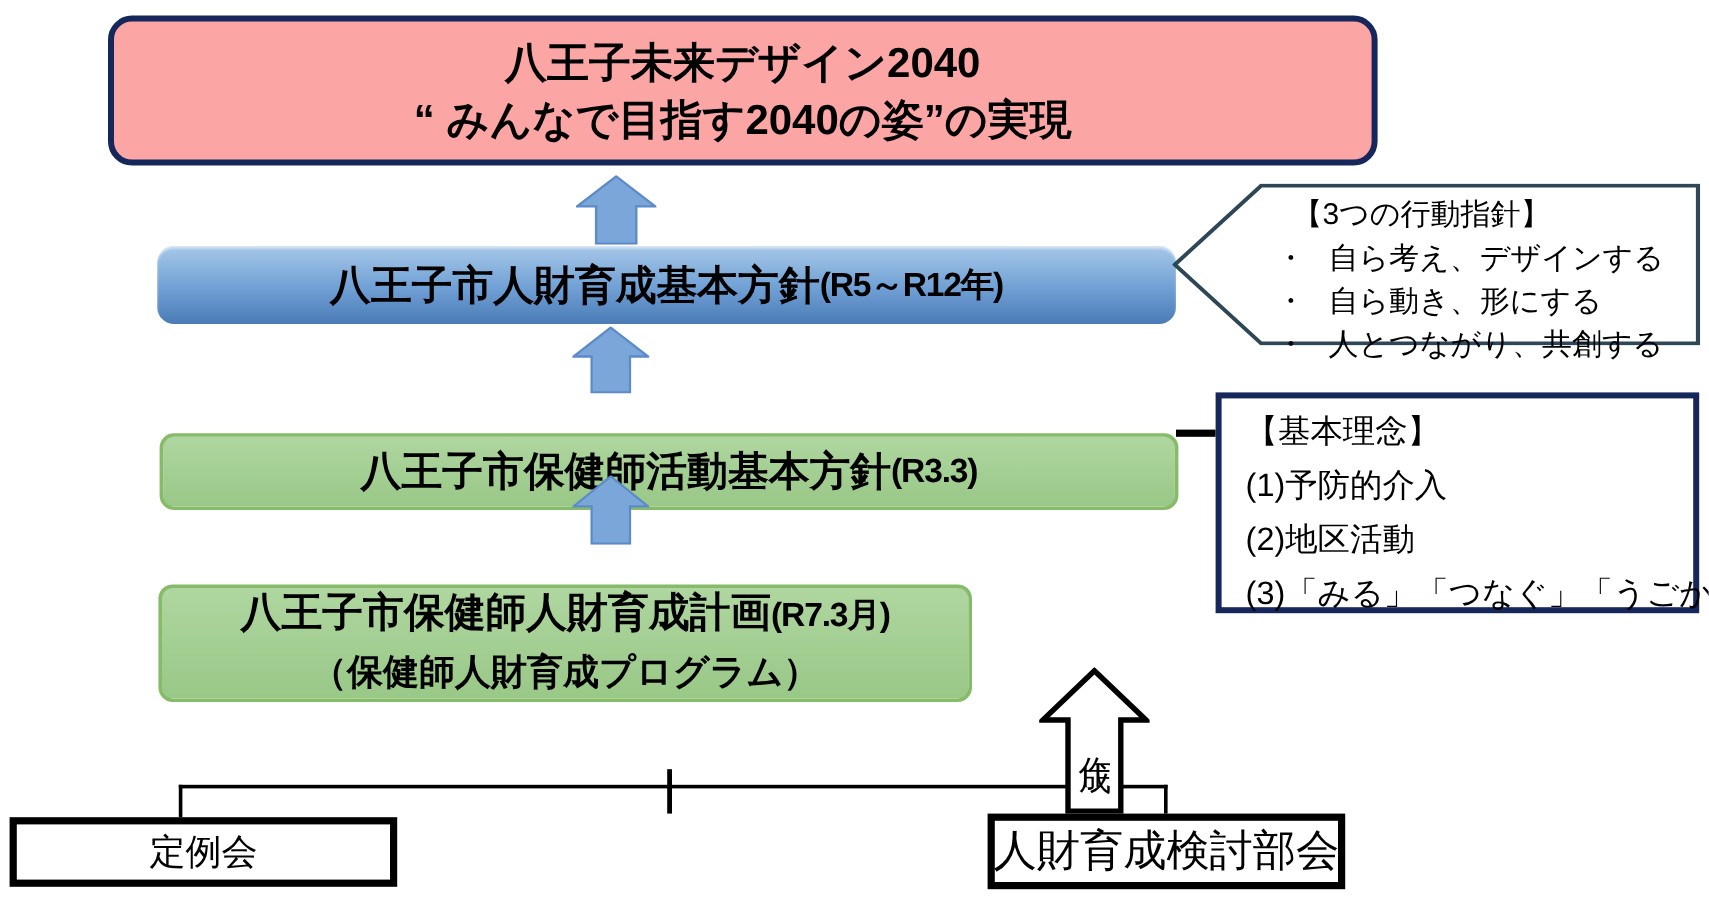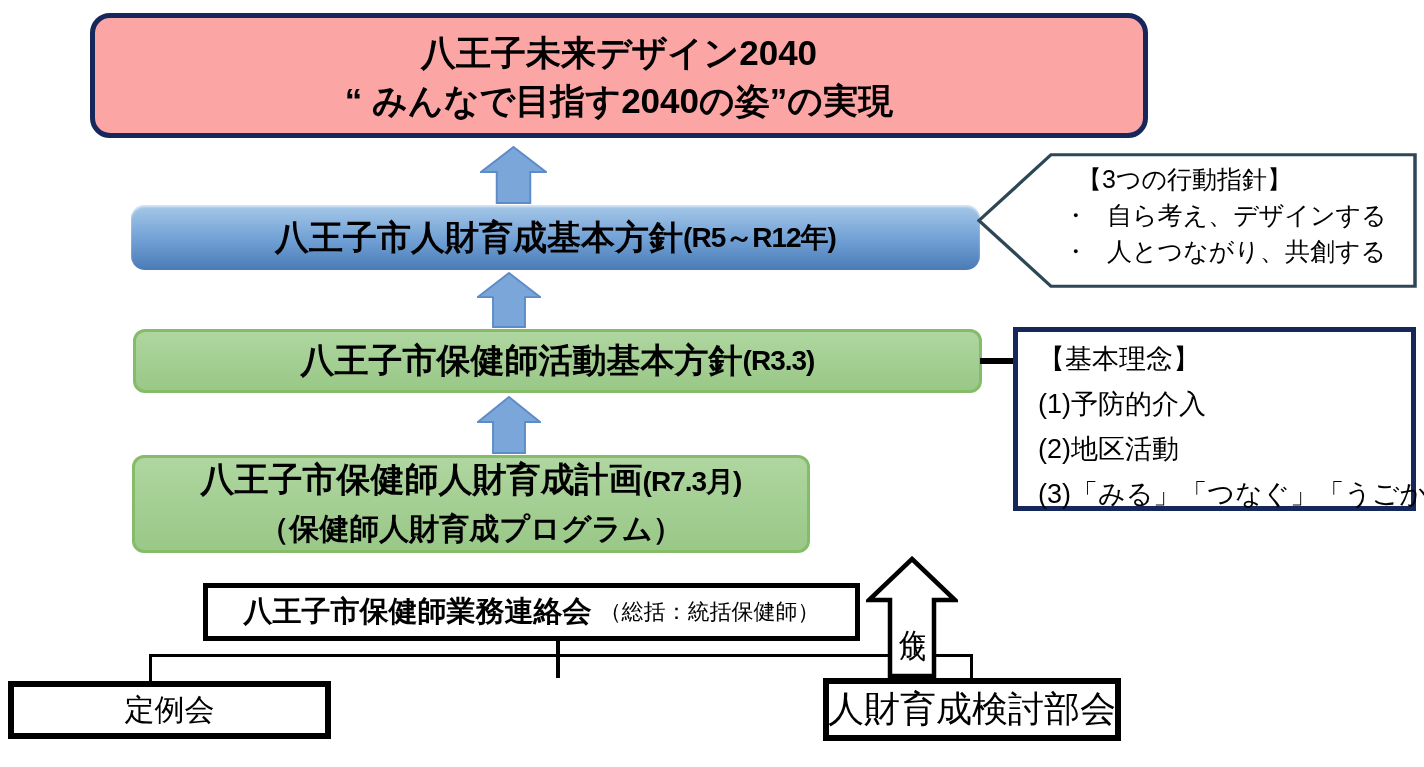--- a/index.html
+++ b/index.html
@@ -24,21 +24,21 @@
     box-shadow:inset 0 2px 2px rgba(255,255,255,.55);
     display:flex;align-items:center;justify-content:center;white-space:nowrap;
   }
   .bar-main{font-weight:700;font-size:34px;}
   .bar-suffix{font-weight:700;font-size:28px;letter-spacing:-1px;}
 
   
   .green{
     background:linear-gradient(180deg,var(--green-top,#AFD6A0) 0%,var(--green-bottom,#99C887) 100%);
     border:3px solid var(--green-border,#86BB6A);border-radius:12px;
-    display:flex;align-items:center;justify-content:center;white-space:nowrap;
+    display:flex;align-items:center;justify-content:center;white-space:nowrap;margin-top:32px;
   }
   .green-bar-1{left:133px;top:329px;width:849px;height:64px;}
   .plan-box{left:132px;top:455px;width:678px;height:98px;flex-direction:column;line-height:43px;}
   .plan-line2{font-weight:700;font-size:30px;}
 
   
   .up-arrow{position:absolute;}
   .up-arrow polygon{fill:var(--blue-arrow-fill,#7AA6DA);stroke:var(--blue-arrow-stroke,#5D8BC7);stroke-width:2;}
   .arrow-1{left:480px;top:146px;width:67px;height:58px;}
   .arrow-2{left:477px;top:272px;width:64px;height:56px;}
@@ -110,20 +110,21 @@
       <span class="bar-suffix">(R5～R12年)</span>
   </div>
 
   <div class="abs callout">
     <svg viewBox="0 0 440 152" preserveAspectRatio="none">
       <polygon points="2,76 74,2 438,2 438,150 74,150"></polygon>
     </svg>
     <div class="callout-text">
       <div class="callout-heading">【3つの行動指針】</div>
       <div><span class="bullet">・</span><span>自ら考え、デザインする</span></div>
+      <div><span class="bullet">・</span><span>自ら動き、形にする</span></div>
       <div><span class="bullet">・</span><span>人とつながり、共創する</span></div>
     </div>
   </div>
 
   <svg class="up-arrow arrow-2" viewBox="0 0 68 58" preserveAspectRatio="none">
     <polygon points="34,1 67,26 51,26 51,57 17,57 17,26 1,26"></polygon>
   </svg>
 
   <div class="abs green green-bar-1">
     <span class="bar-main">八王子市保健師活動基本方針</span>
@@ -143,24 +144,20 @@
     <polygon points="34,1 67,26 51,26 51,57 17,57 17,26 1,26"></polygon>
   </svg>
 
   <div class="abs green plan-box">
     <div>
       <span class="bar-main">八王子市保健師人財育成計画</span><span class="bar-suffix">(R7.3月)</span>
     </div>
     <div class="plan-line2">（保健師人財育成プログラム）</div>
   </div>
 
-  <div class="abs council-box">
-    <span class="council-main">八王子市保健師業務連絡会</span>
-    <span class="council-suffix">（総括：統括保健師）</span>
-  </div>
 
   <div class="line" style="left:556px;top:641px;width:4px;height:37px;"></div>
   <div class="line" style="left:149px;top:654px;width:824px;height:3px;"></div>
   <div class="line" style="left:149px;top:654px;width:3px;height:28px;"></div>
   <div class="line" style="left:970px;top:654px;width:3px;height:25px;"></div>
 
   <div class="abs sakusei-arrow">
     <svg viewBox="0 0 92 123" preserveAspectRatio="none">
       <polygon points="46,3 89,44 68,44 68,120 24,120 24,44 3,44"></polygon>
     </svg>

